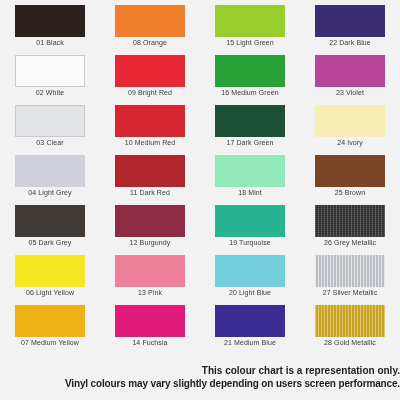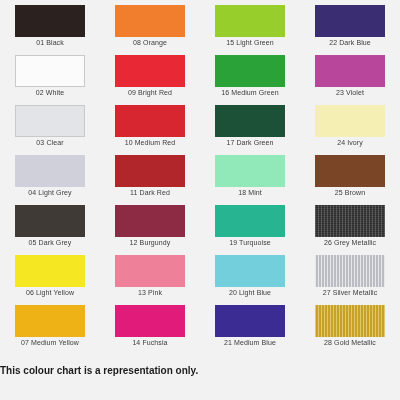--- a/index.html
+++ b/index.html
@@ -67,21 +67,21 @@
     line-height: 9px;
     color: #3b3b3b;
     letter-spacing: 0.1px;
     white-space: nowrap;
   }
   .footer {
     position: absolute;
     left: 0;
     top: 364px;
     width: 400px;
-    text-align: left;
+    text-align: right;
     color: #1c1c1c;
     font-size: 10px;
     font-weight: bold;
     line-height: 13px;
   }
   .footer div {
     white-space: nowrap;
   }
   .footer .line2 {
     letter-spacing: -0.15px;
@@ -201,14 +201,15 @@
         <div class="caption">21 Medium Blue</div>
       </div>
       <div class="cell">
         <div class="swatch metal-gold" style="background-color: rgb(216, 178, 48);"></div>
         <div class="caption">28 Gold Metallic</div>
       </div>
     </div>
 
   <div class="footer">
     <div class="line1">This colour chart is a representation only.</div>
+    <div class="line2">Vinyl colours may vary slightly depending on users screen performance.</div>
   </div>
 </div>
 
 </body></html>

